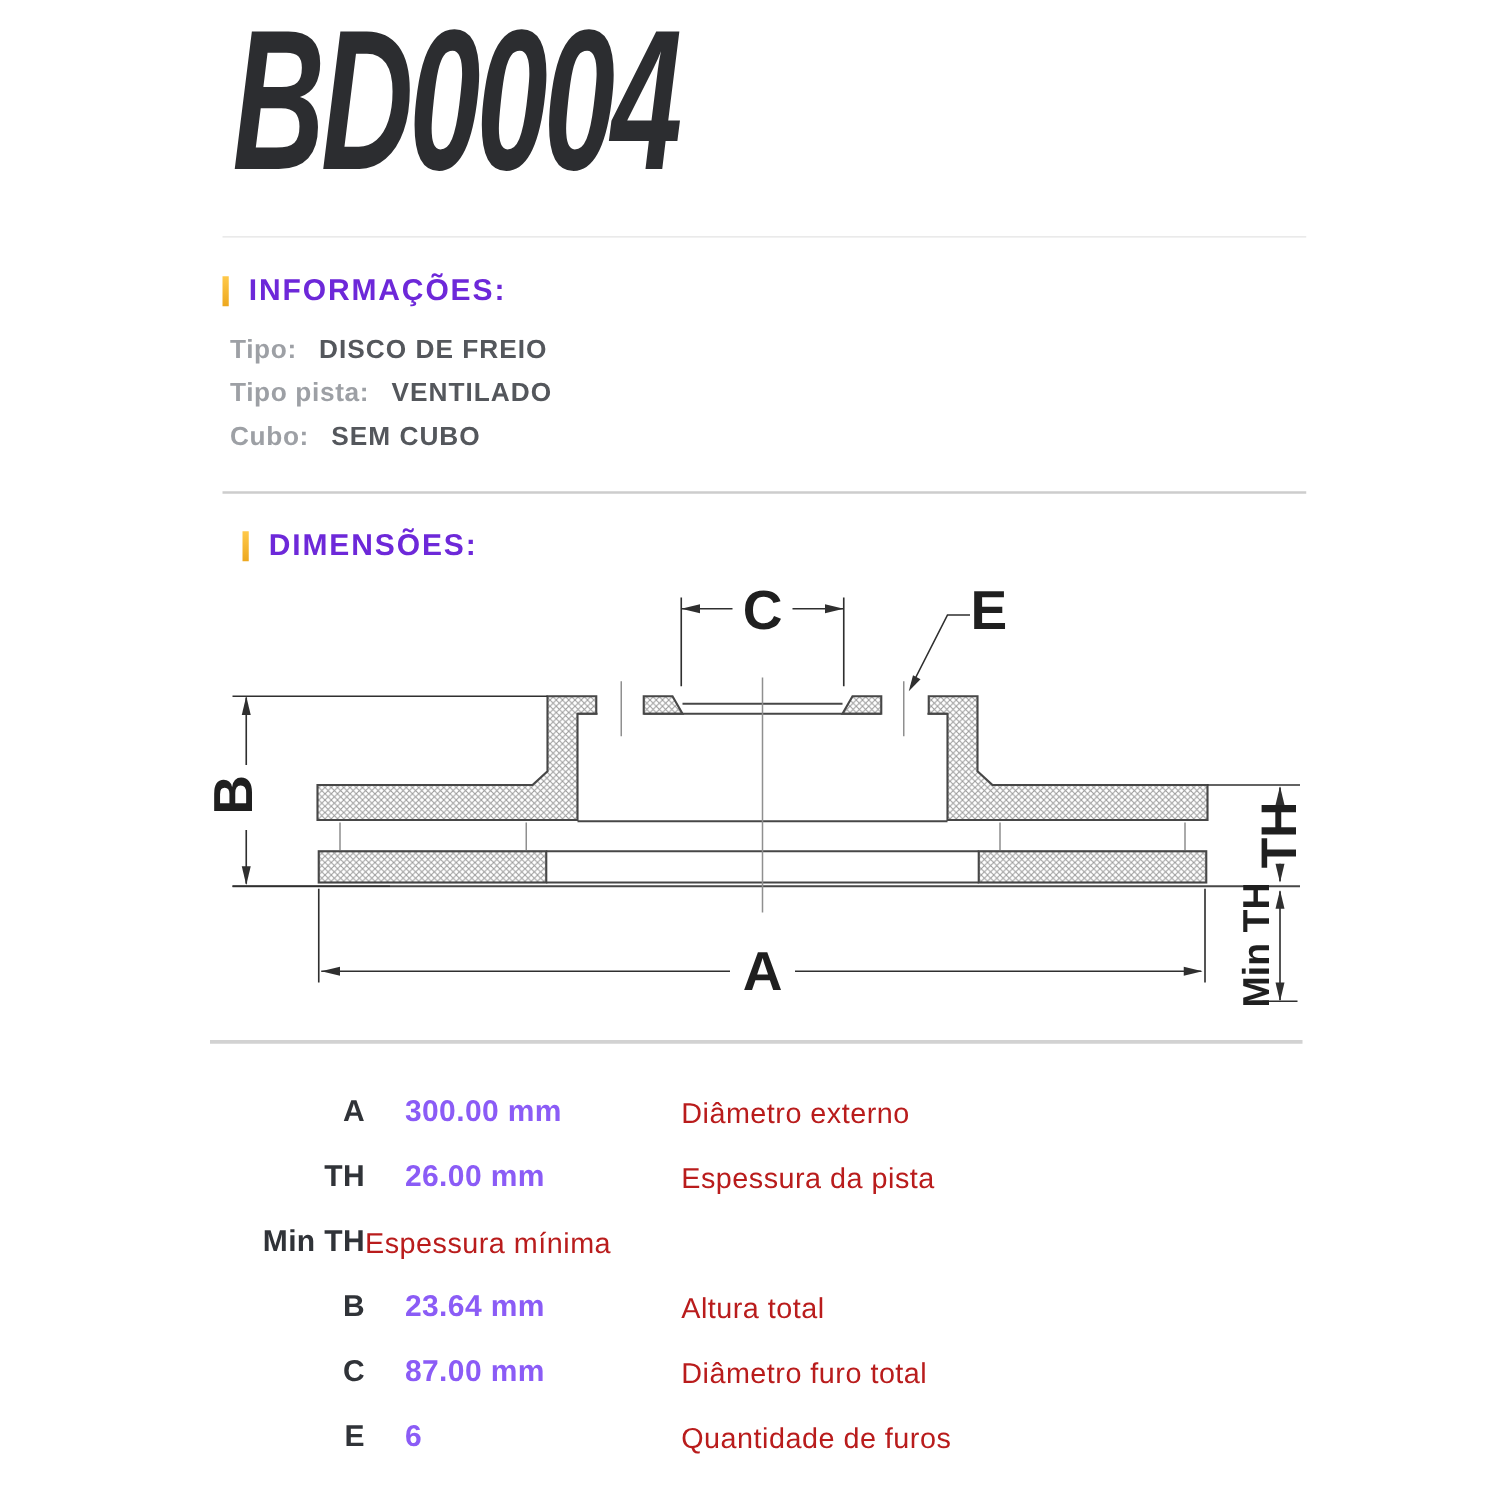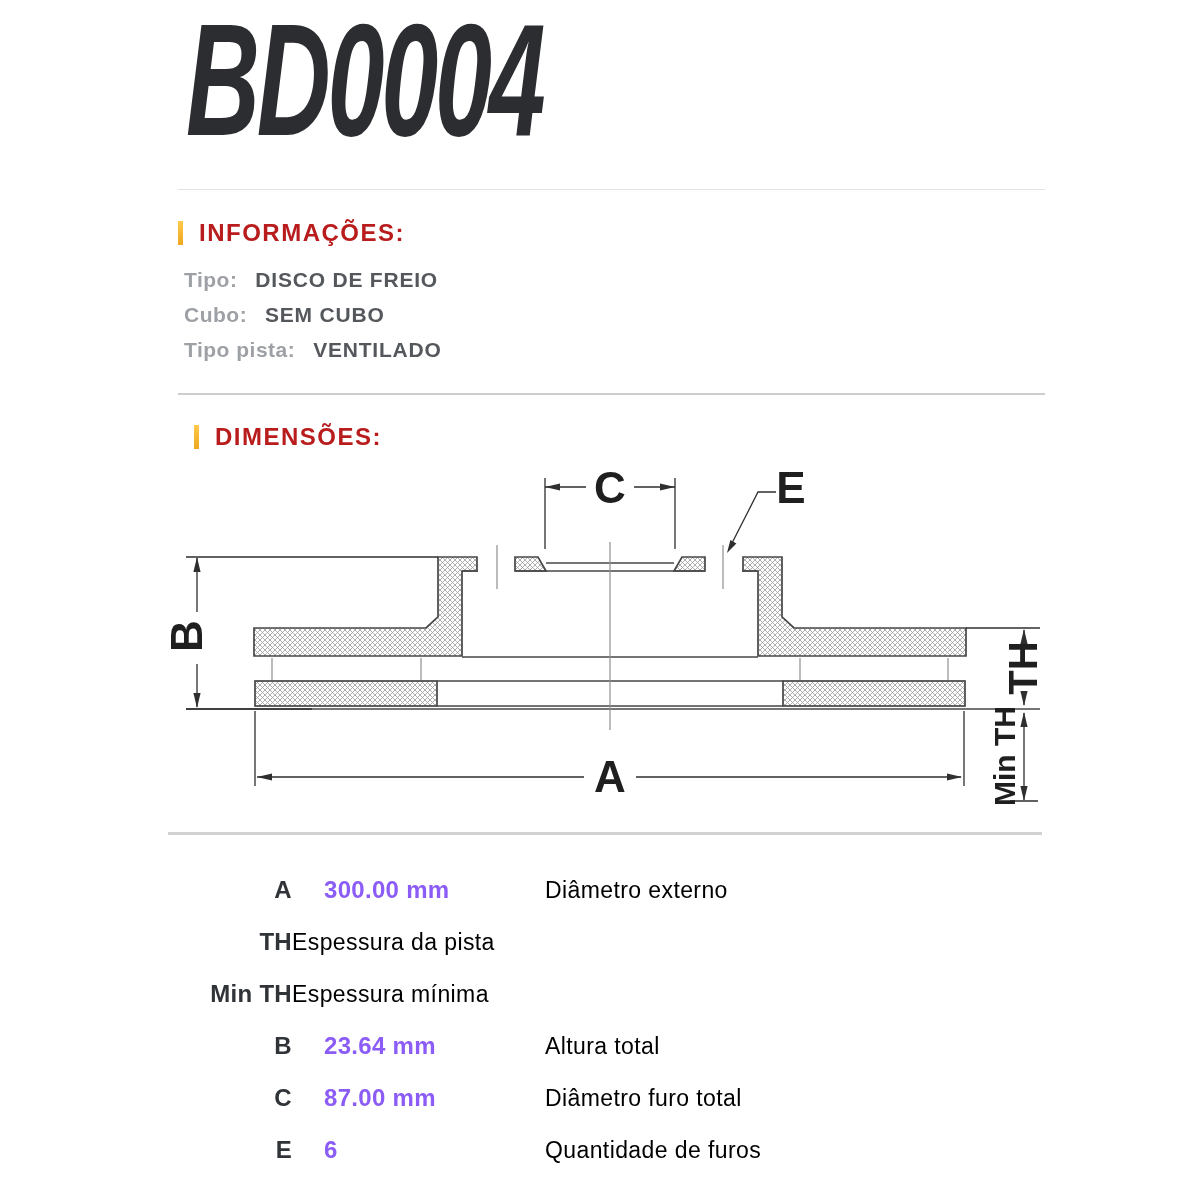--- a/index.html
+++ b/index.html
@@ -16,38 +16,38 @@
   }
   
   .sep{position:absolute;left:178px;width:867px;background:#dedede;}
   .sep1{top:189px;height:1px;background:#e4e4e4;}
   .sep2{top:393px;height:2px;background:#cdcdcd;}
   .sep3{top:832px;height:3px;left:168px;width:874px;background:#d2d2d2;}
   
   .heading{position:absolute;left:178px;display:flex;align-items:center;height:26px;}
   .heading .bar{width:5px;height:24px;background:linear-gradient(180deg,#ffc94a,#eda81f);margin-right:16px;}
   .heading .htxt{
-    font-size:24px;font-weight:bold;color:#b91c1c;letter-spacing:1.5px;white-space:nowrap;
+    font-size:24px;font-weight:bold;color:#6d28d9;letter-spacing:1.5px;white-space:nowrap;
   }
   .heading-info{top:220px;}
   .heading-dim{top:424px;padding-left:16px;}
   
   .info-rows{position:absolute;left:184px;top:262px;}
   .info-row{height:35px;line-height:35px;font-size:21px;white-space:nowrap;}
   .info-row .lbl{color:#9da0a5;font-weight:bold;letter-spacing:0.5px;}
   .info-row .val{color:#54575c;font-weight:bold;letter-spacing:0.8px;margin-left:12px;text-align:center;}
   
   .dim-table{position:absolute;left:178px;top:864px;width:867px;}
   .dim-row{
     display:grid;grid-template-columns:114px 253px 1fr;
     height:52px;line-height:52px;white-space:nowrap;
   }
   .dim-row .code{text-align:right;font-size:24px;font-weight:bold;color:#303338;letter-spacing:0.3px;}
   .dim-row .value{padding-left:32px;font-size:24px;font-weight:bold;color:#8b5cf6;letter-spacing:0.3px;}
-  .dim-row .desc{font-size:23px;color:#000000;letter-spacing:0.4px;}
+  .dim-row .desc{font-size:23px;color:#b91c1c;letter-spacing:0.4px;}
   
   .drawing{position:absolute;left:0;top:0;width:1200px;height:1200px;}
   .drawing text{font-family:"Liberation Sans",sans-serif;font-weight:bold;fill:#1f1f1f;}
 </style>
 </head>
 <body>
 
 <div class="page">
 
   <div class="title">BD0004</div>
@@ -58,26 +58,26 @@
     <span class="bar"></span>
     <span class="htxt">INFORMAÇÕES:</span>
   </div>
 
   <div class="info-rows">
     <div class="info-row">
       <span class="lbl">Tipo:</span>
       <span class="val">DISCO DE FREIO</span>
     </div>
     <div class="info-row">
+      <span class="lbl">Tipo pista:</span>
+      <span class="val">VENTILADO</span>
+    </div>
+    <div class="info-row">
       <span class="lbl">Cubo:</span>
       <span class="val">SEM CUBO</span>
-    </div>
-    <div class="info-row">
-      <span class="lbl">Tipo pista:</span>
-      <span class="val">VENTILADO</span>
     </div>
   </div>
 
   <div class="sep sep2"></div>
 
   <div class="heading heading-dim">
     <span class="bar"></span>
     <span class="htxt">DIMENSÕES:</span>
   </div>
 
@@ -165,20 +165,21 @@
   <div class="sep sep3"></div>
 
   <div class="dim-table">
     <div class="dim-row">
       <span class="code">A</span>
       <span class="value">300.00 mm</span>
       <span class="desc">Diâmetro externo</span>
     </div>
     <div class="dim-row">
       <span class="code">TH</span>
+      <span class="value">26.00 mm</span>
       <span class="desc">Espessura da pista</span>
     </div>
     <div class="dim-row">
       <span class="code">Min TH</span>
       <span class="desc">Espessura mínima</span>
     </div>
     <div class="dim-row">
       <span class="code">B</span>
       <span class="value">23.64 mm</span>
       <span class="desc">Altura total</span>

